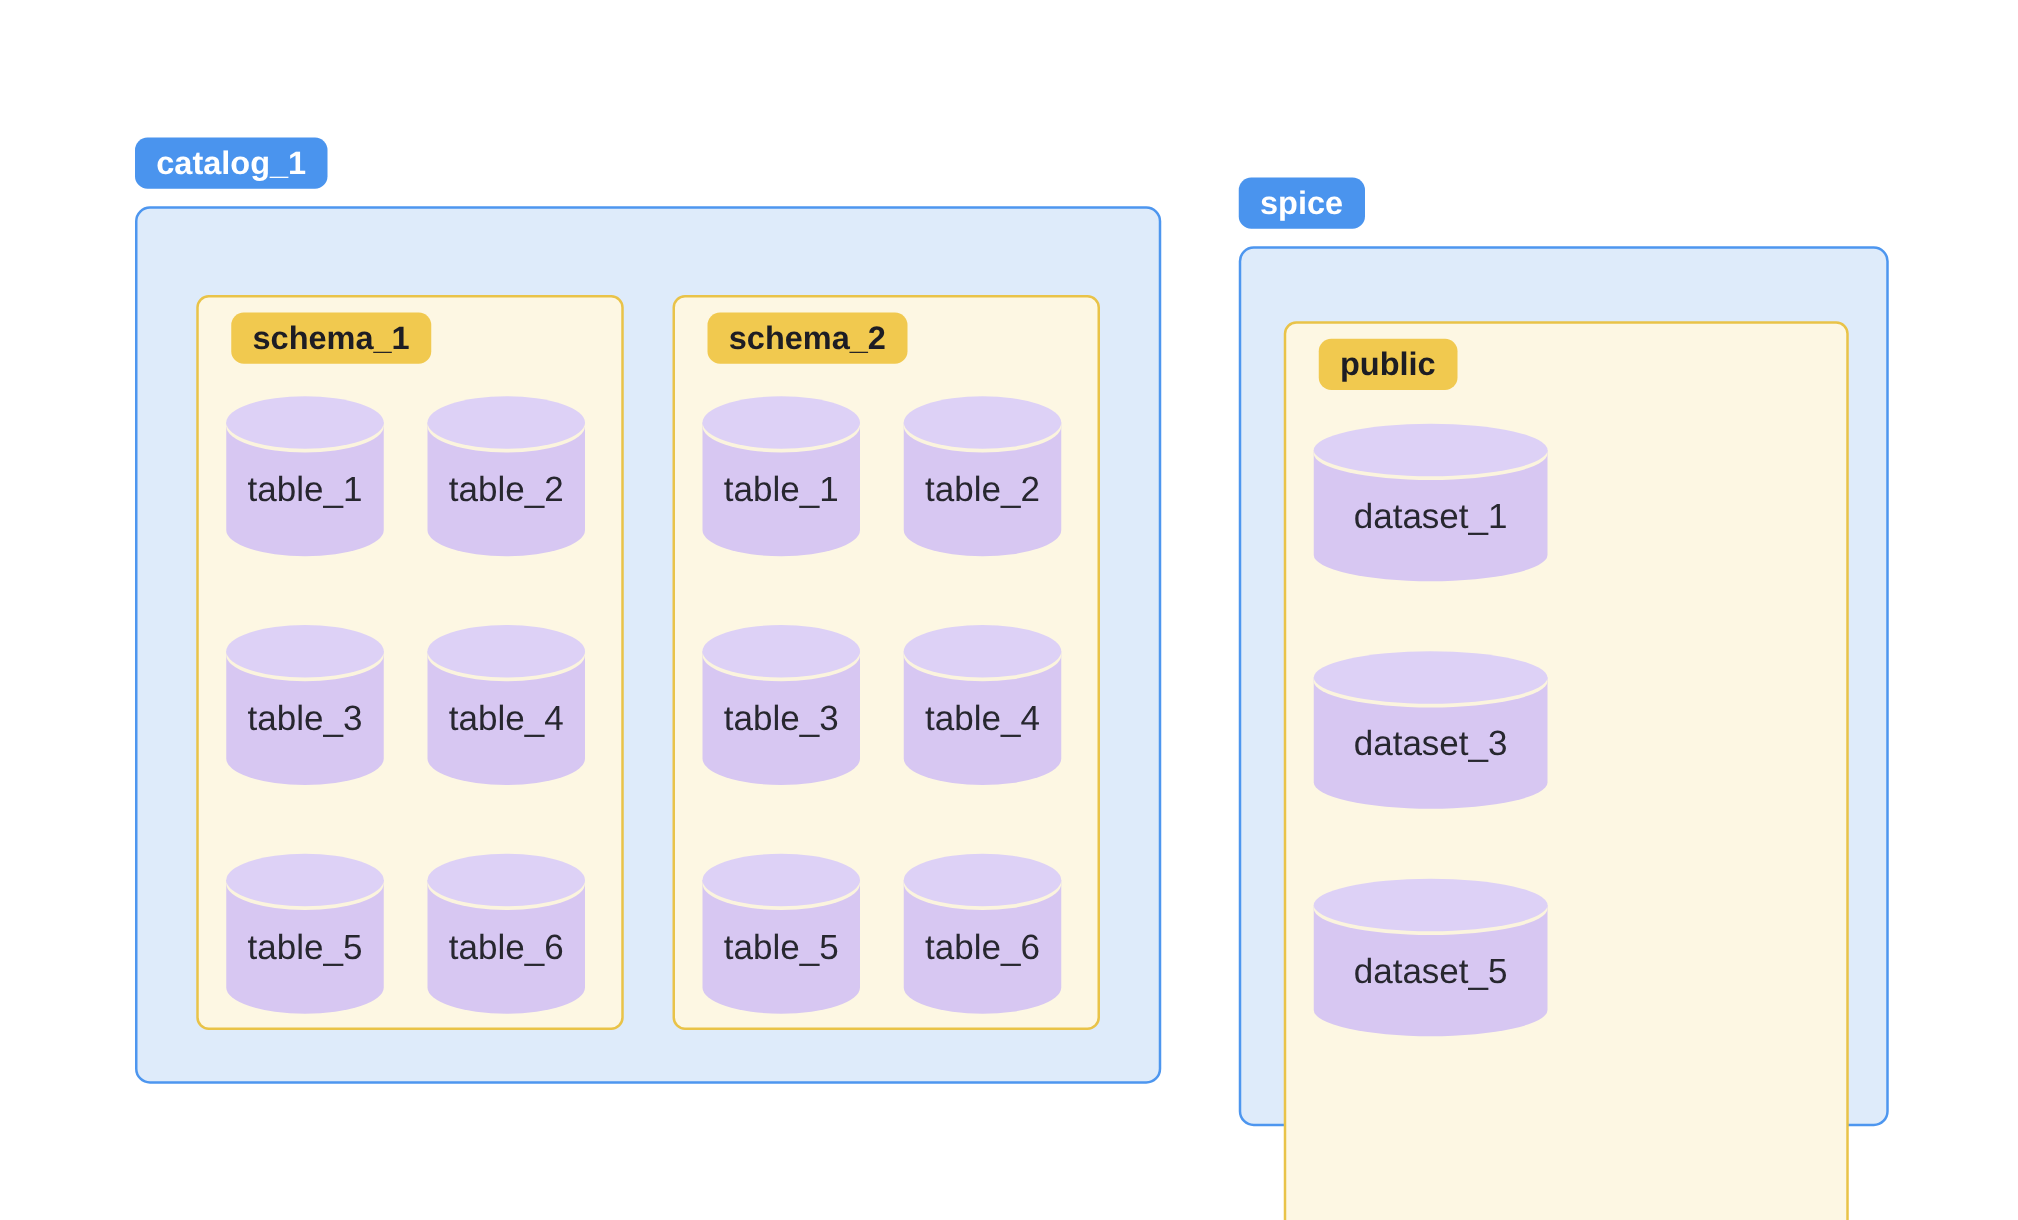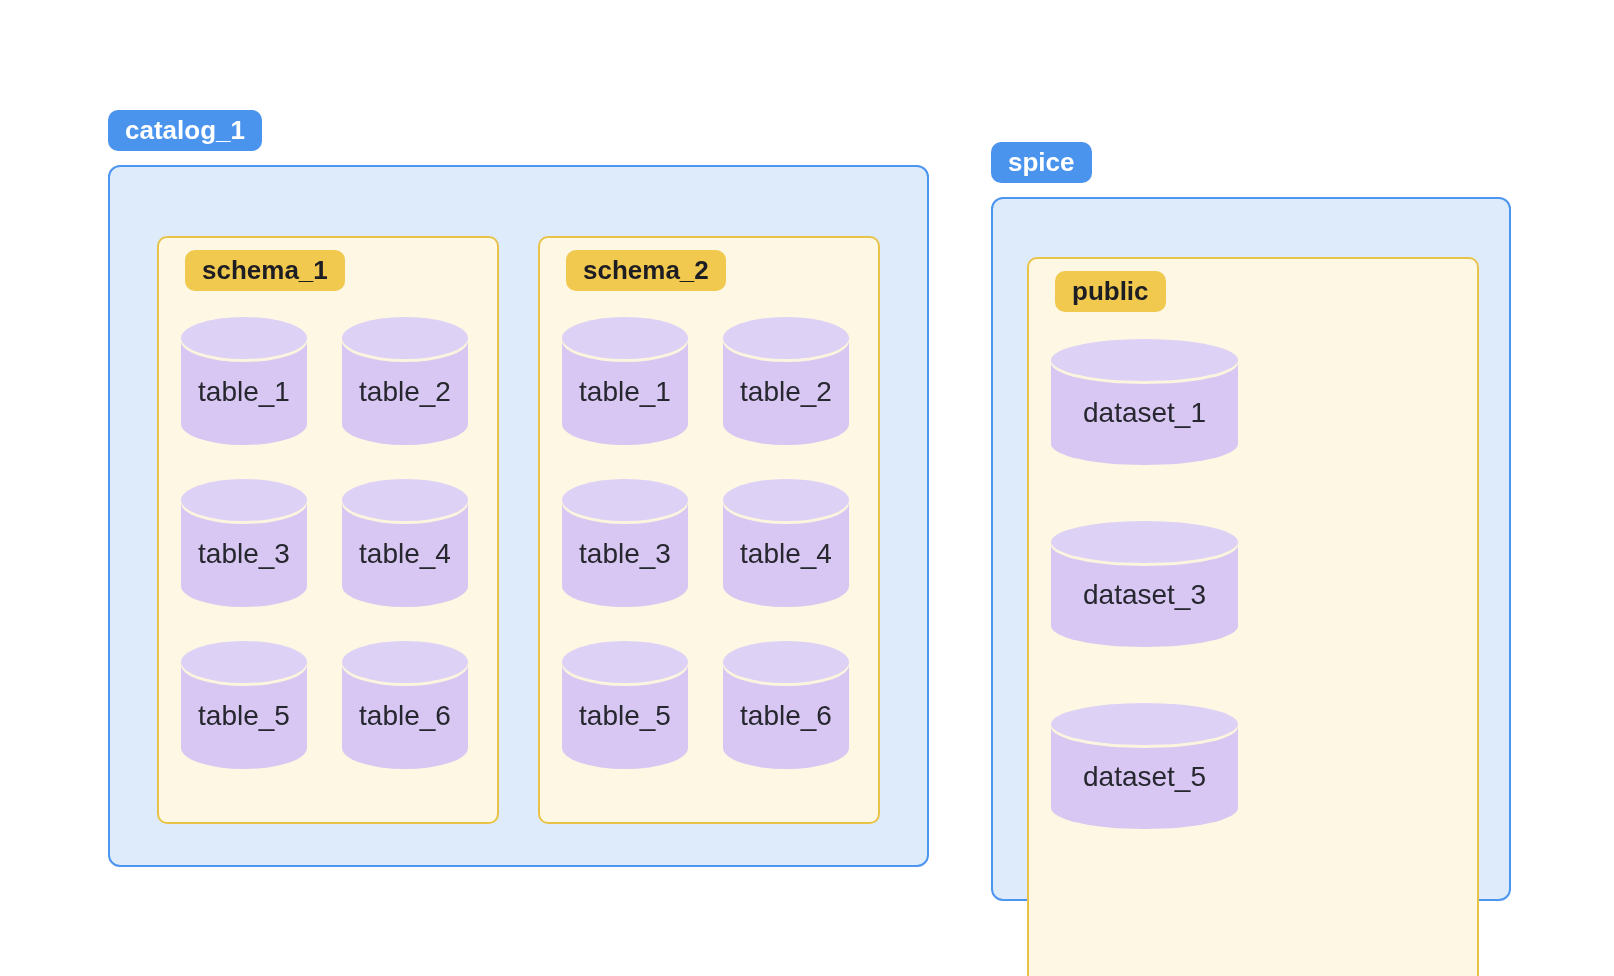--- a/index.html
+++ b/index.html
@@ -57,21 +57,21 @@
     background: var(--schema-box-fill, #fdf7e3);
     border: 2px solid var(--schema-box-border, #e9c348);
     border-radius: 10px;
   }
   .catalog-0 .schema-box { width: 344px; height: 588px; padding: 79px 22px 0 22px; }
   .catalog-1 .schema-box { width: 452px; height: 764px; padding: 80px 22px 0 22px; }
 
   .cyl-grid { display: grid; }
   .catalog-0 .cyl-grid {
     grid-template-columns: repeat(2, 126px);
-    gap: 34px 35px;
+    gap: 55px 35px;
   }
   .catalog-1 .cyl-grid {
     grid-template-columns: repeat(2, 187px);
     grid-template-rows: repeat(3, 126px);
     grid-auto-flow: column;
     gap: 56px 35px;
   }
 
   .cyl { position: relative; width: 126px; height: 128px; }
   .catalog-1 .cyl { width: 187px; height: 126px; }

